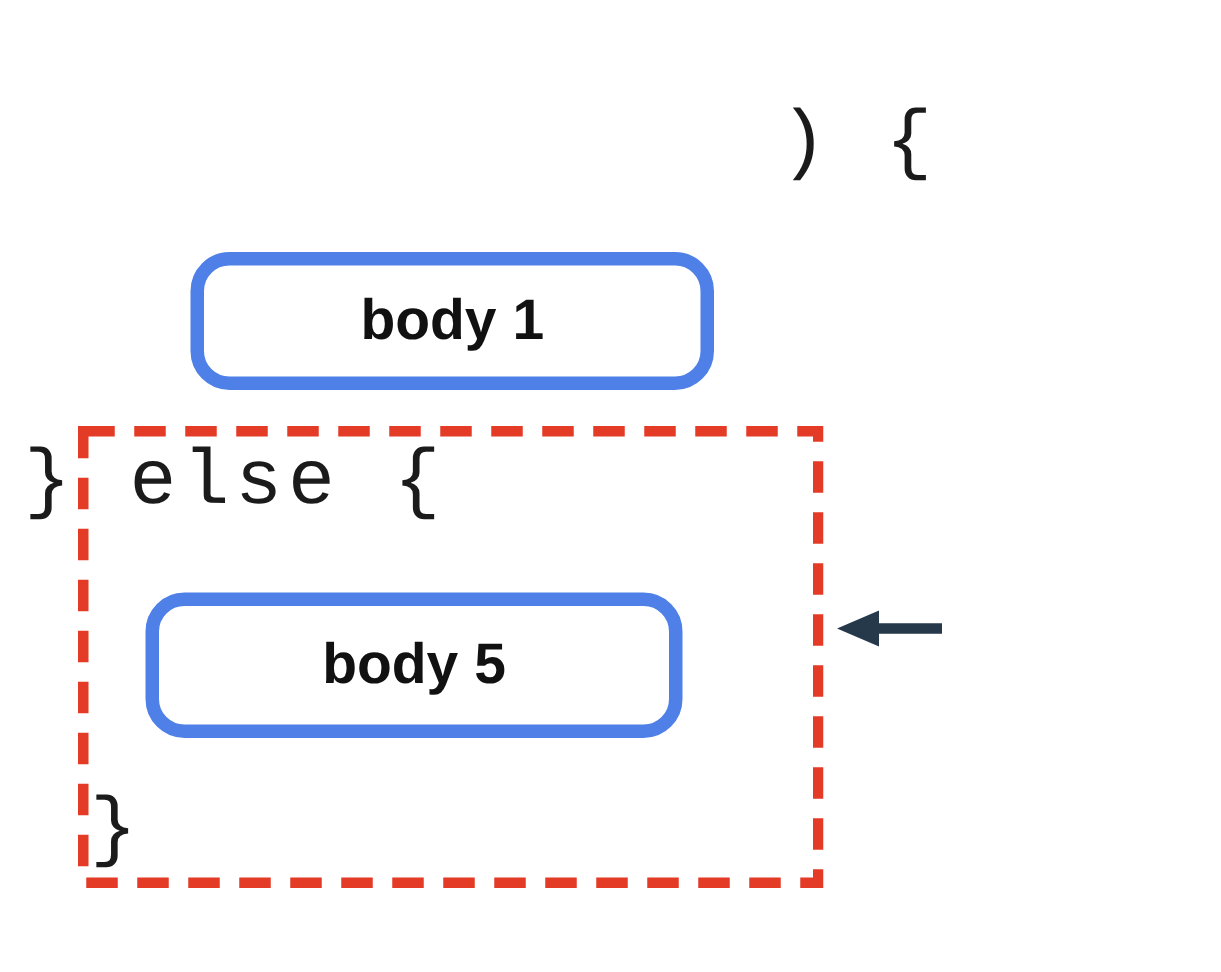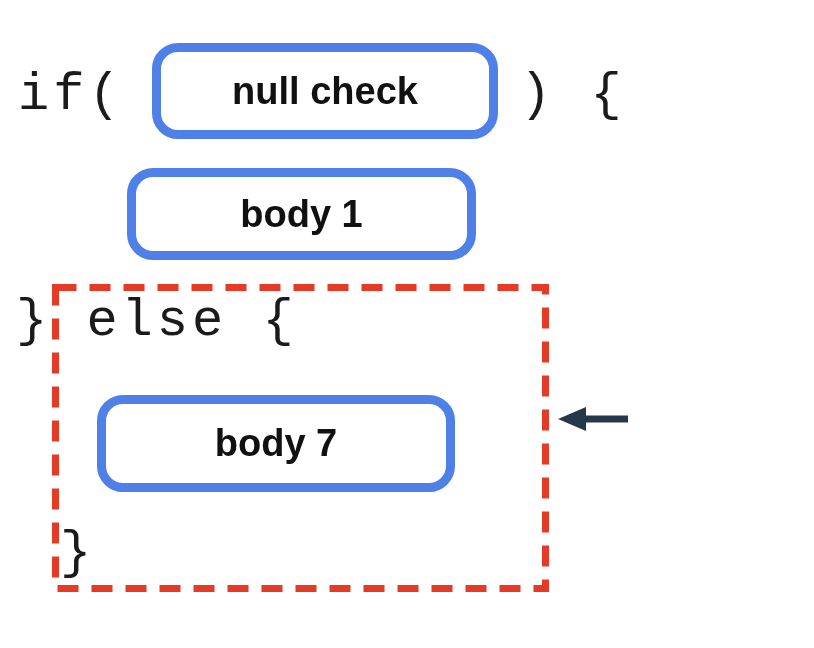--- a/index.html
+++ b/index.html
@@ -51,40 +51,36 @@
     font-size: 40px;
     line-height: 44px;
     color: var(--annot-blue);
   }
 </style>
 </head>
 <body>
 
 <div class="canvas">
 
-  <span class="code" style="left:18px; top:70px;">if(</span>
 
-  <div class="blue-box" style="left:152px; top:43px; width:346px; height:96px;">
-    <span class="box-label">null check</span>
-  </div>
 
   <span class="code" style="left:520px; top:70px;">) {</span>
 
   <div class="blue-box" style="left:108px; top:168px; width:349px; height:92px;margin-left:19px;">
     <span class="box-label">body 1</span>
   </div>
 
   <svg class="svg-abs" style="left:52px; top:284px;" width="497" height="308" viewBox="0 0 497 308">
     <rect x="3.5" y="3.5" width="490" height="301" fill="none" stroke="#E43B26" stroke-width="7" stroke-dasharray="21 13"></rect>
   </svg>
 
   <span class="code" style="left:16px; top:296px;text-align:right;">} else {</span>
 
   <div class="blue-box" style="left:97px; top:395px; width:358px; height:97px;">
-    <span class="box-label">body 7</span>
+    <span class="box-label">body 5</span>
   </div>
 
   <span class="code" style="left:60px; top:528px;">}</span>
 
   <svg class="svg-abs" style="left:556px; top:404px;" width="74" height="30" viewBox="0 0 74 30">
     <polygon points="2,15 30,3 30,11.5 72,11.5 72,18.5 30,18.5 30,27" fill="#26394A"></polygon>
   </svg>
 
 
 </div>

